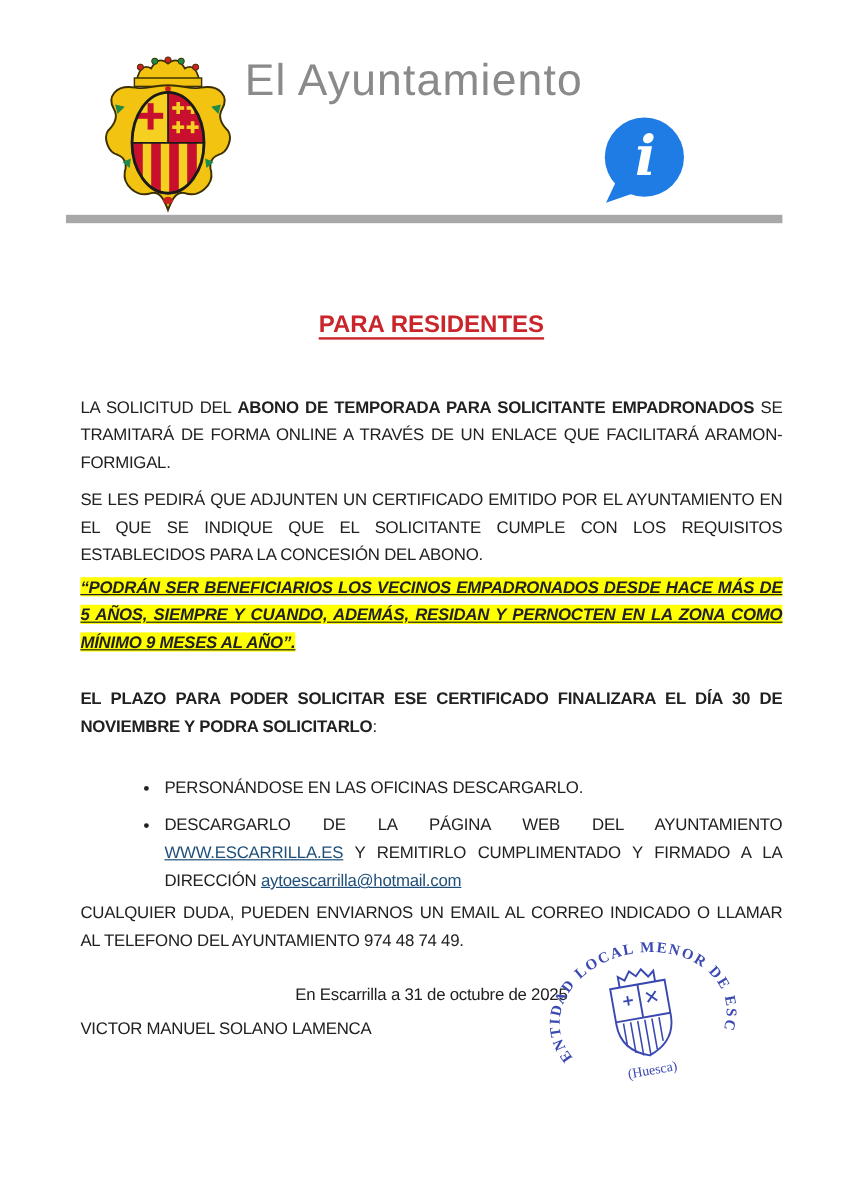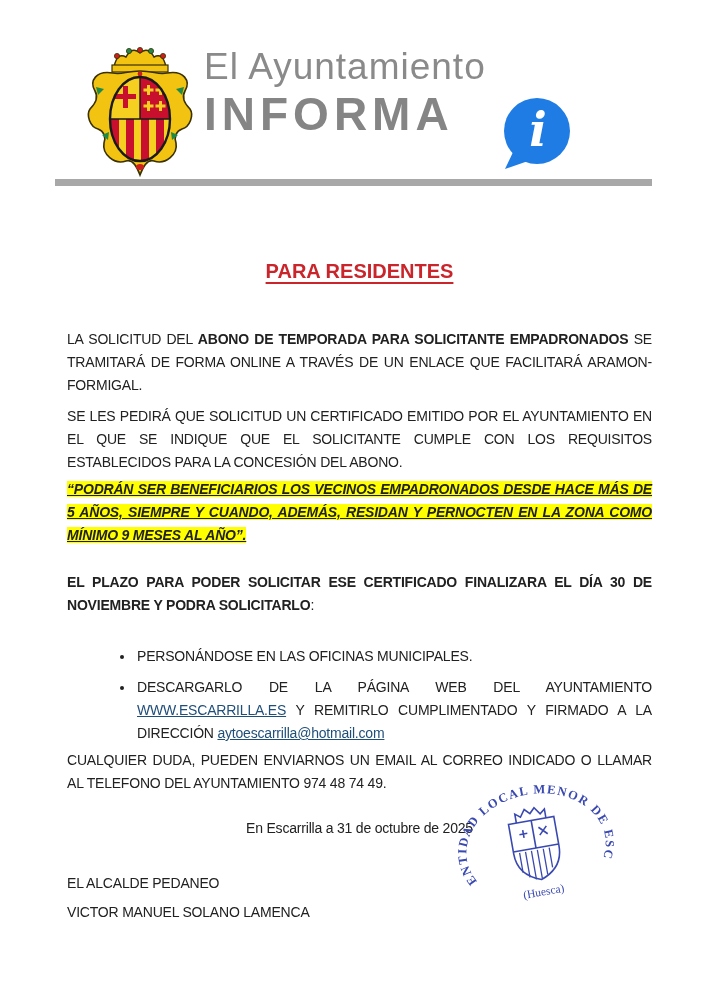--- a/index.html
+++ b/index.html
@@ -112,56 +112,54 @@
         <rect x="57" y="76" width="8" height="42"></rect>
         <rect x="72" y="76" width="8" height="42"></rect>
       </g>
       <path d="M26,76 H86 M56,34 V76" stroke="#1a1a1a" stroke-width="1.4"></path>
     </g>
     <ellipse cx="56" cy="76" rx="30" ry="42" fill="none" stroke="#1a1a1a" stroke-width="2.4"></ellipse>
   </svg>
 
   <div class="brand">
     <span class="brand-line1">El Ayuntamiento</span>
-    <span class="brand-line2">INFORMA</span>
   </div>
 
   <svg class="info-bubble" viewBox="0 0 74 76" aria-hidden="true">
     <path d="M16,52 L6,73 L32,64 Z" fill="#1e7ce4"></path>
     <circle cx="38" cy="35" r="33" fill="#1e7ce4"></circle>
     <text x="39" y="50" text-anchor="middle" font-size="46" font-weight="bold" font-style="italic" font-family="DejaVu Serif, serif" fill="#ffffff">i</text>
   </svg>
 
   <div class="divider"></div>
 
   <div class="doc">
 
     <div class="doc-title">
       <br>
       <span>PARA RESIDENTES</span>
     </div>
 
     <p class="p1"><span>LA SOLICITUD DEL </span><b>ABONO DE TEMPORADA PARA SOLICITANTE EMPADRONADOS</b><span> SE TRAMITARÁ DE FORMA ONLINE A TRAVÉS DE UN ENLACE QUE FACILITARÁ ARAMON-FORMIGAL.</span></p>
 
-    <p class="p2">SE LES PEDIRÁ QUE SOLICITUD UN CERTIFICADO EMITIDO POR EL AYUNTAMIENTO EN EL QUE SE INDIQUE QUE EL SOLICITANTE CUMPLE CON LOS REQUISITOS ESTABLECIDOS PARA LA CONCESIÓN DEL ABONO.</p>
+    <p class="p2">SE LES PEDIRÁ QUE ADJUNTEN UN CERTIFICADO EMITIDO POR EL AYUNTAMIENTO EN EL QUE SE INDIQUE QUE EL SOLICITANTE CUMPLE CON LOS REQUISITOS ESTABLECIDOS PARA LA CONCESIÓN DEL ABONO.</p>
 
     <p class="hl-wrap"><span class="hl">“PODRÁN SER BENEFICIARIOS LOS VECINOS EMPADRONADOS DESDE HACE MÁS DE 5 AÑOS, SIEMPRE Y CUANDO, ADEMÁS, RESIDAN Y PERNOCTEN EN LA ZONA COMO MÍNIMO 9 MESES AL AÑO”.</span></p>
 
     <p class="deadline"><span>EL PLAZO PARA PODER SOLICITAR ESE CERTIFICADO FINALIZARA EL DÍA 30 DE NOVIEMBRE Y PODRA SOLICITARLO</span><span class="colon">:</span></p>
 
     <ul class="doc-list">
-      <li>PERSONÁNDOSE EN LAS OFICINAS MUNICIPALES.</li>
+      <li>PERSONÁNDOSE EN LAS OFICINAS DESCARGARLO.</li>
       <li><span>DESCARGARLO DE LA PÁGINA WEB DEL AYUNTAMIENTO </span><span class="link link-web">WWW.ESCARRILLA.ES</span><span> Y REMITIRLO CUMPLIMENTADO Y FIRMADO A LA DIRECCIÓN </span><span class="link link-email">aytoescarrilla@hotmail.com</span></li>
     </ul>
 
     <p class="contact">CUALQUIER DUDA, PUEDEN ENVIARNOS UN EMAIL AL CORREO INDICADO O LLAMAR AL TELEFONO DEL AYUNTAMIENTO 974 48 74 49.</p>
 
     <p class="dateline">En Escarrilla a 31 de octubre de 2025</p>
 
-    <p class="sig-role">EL ALCALDE PEDANEO</p>
     <p class="sig-name">VICTOR MANUEL SOLANO LAMENCA</p>
   </div>
 
   <svg class="stamp" viewBox="0 0 180 140" aria-hidden="true">
     <g transform="rotate(-10 90 68)">
       <defs>
         <path id="stampArc" d="M 26.6,90.8 A 70,54 0 1 1 153.4,90.8" fill="none"></path>
       </defs>
       <text font-size="12.5" letter-spacing="1.5" font-weight="bold">
         <textPath href="#stampArc" startOffset="0">ENTIDAD LOCAL MENOR DE ESCARRILLA</textPath>

